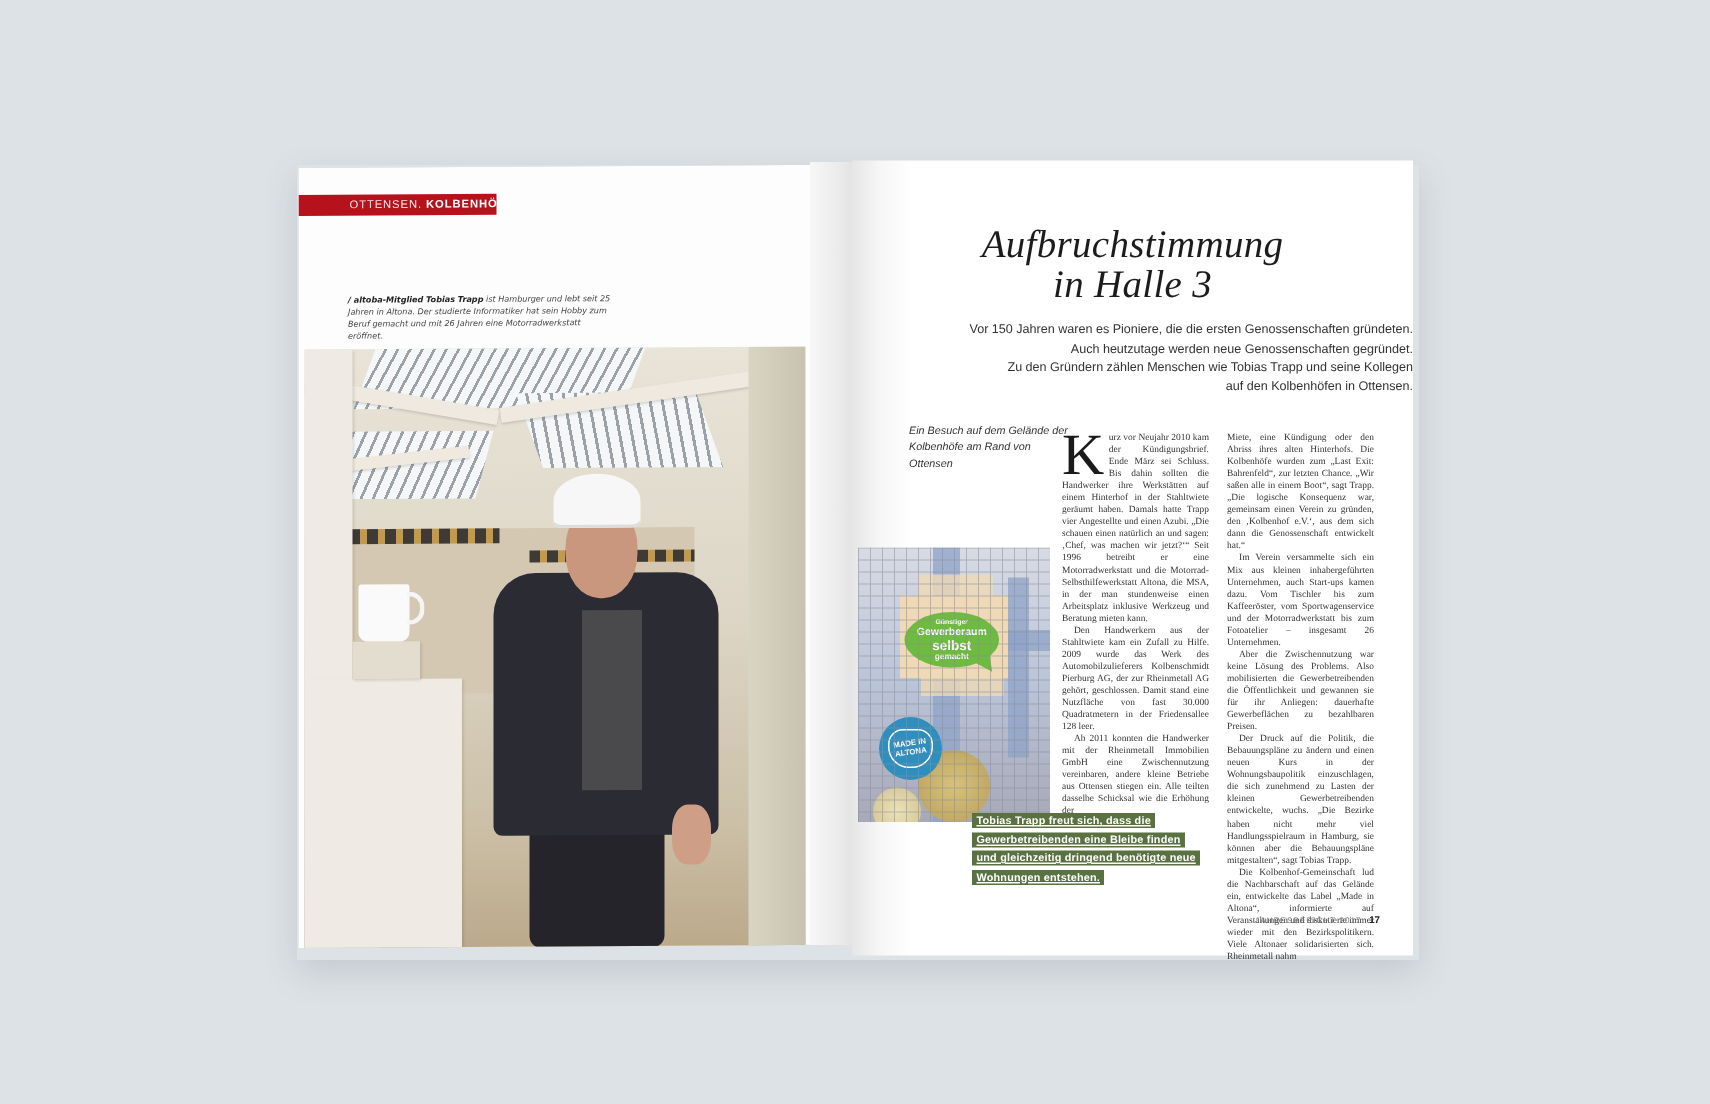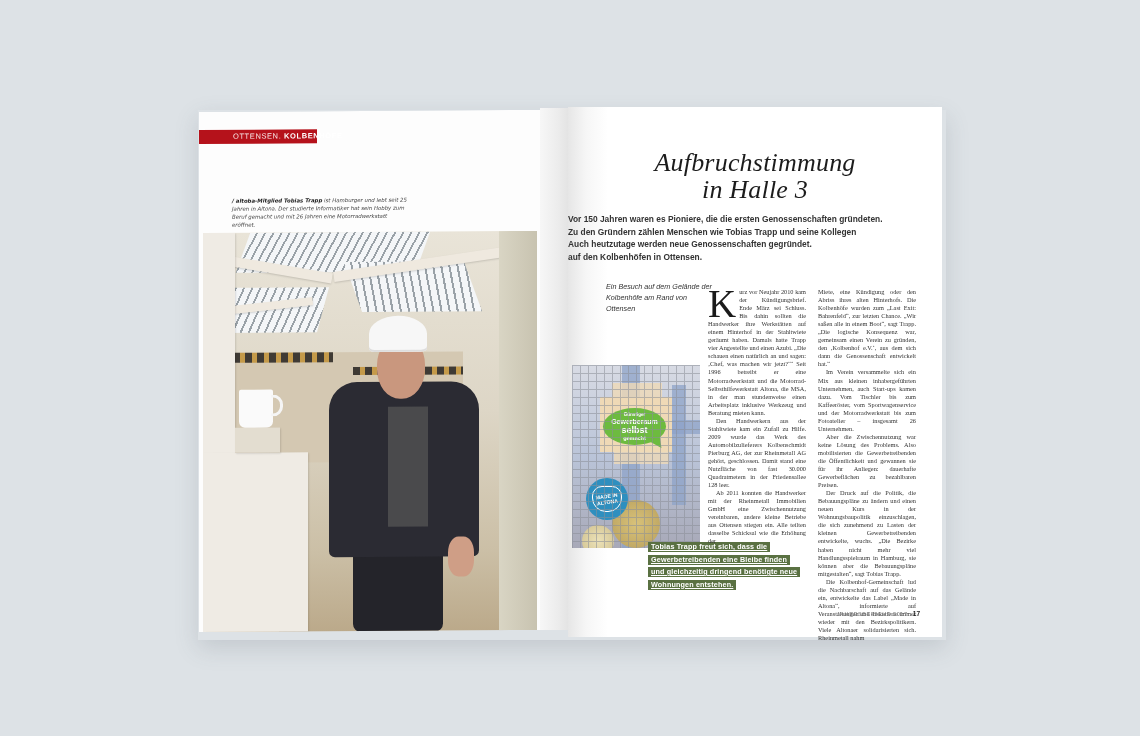--- a/index.html
+++ b/index.html
@@ -8,21 +8,21 @@
 
   .spread-shadow { position: absolute; left: 198px; top: 110px; width: 748px; height: 530px; box-shadow: 0 8px 22px rgba(80,90,100,0.18); }
 
   .page-left { position: absolute; left: 199px; top: 112px; width: 344px; height: 520px; background: #fdfdfd;
     clip-path: polygon(0 0, 100% 0, 100% 100%, 0 100%); transform: skewY(-0.35deg); transform-origin: left top; }
   .page-right { position: absolute; left: 568px; top: 107px; width: 374px; height: 530px;
     background: linear-gradient(to right, #e6e6e6 0px, #f6f6f6 18px, #ffffff 40px, #ffffff 100%); }
   .gutter { position: absolute; left: 540px; top: 108px; width: 30px; height: 522px;
     background: linear-gradient(to right, #f7f7f7, #ececec 60%, #e2e2e2); }
 
-  .section-tag { position: absolute; left: 0px; top: 18px; width: 118px; height: 14px; background: #b5121b;
+  .section-tag { position: absolute; left: 0px; top: 18px; width: 132px; height: 14px; background: #b5121b;
     color: #fff; font-size: 7.5px; letter-spacing: 0.6px; line-height: 14px; padding-left: 34px; white-space: nowrap; }
   .section-tag .light { font-weight: normal; opacity: 0.9; }
   .section-tag .bold { font-weight: bold; }
 
   .caption-left { position: absolute; left: 33px; top: 85px; width: 180px; font-size: 5.4px; line-height: 8px;
     color: #444; font-style: italic; font-family: "DejaVu Sans", sans-serif; }
   .caption-left b { font-weight: bold; color: #222; }
 
   .photo { position: absolute; left: 4px; top: 121px; width: 334px; height: 400px; overflow: hidden;
     background: linear-gradient(to bottom, #e9e4d8 0%, #ddd6c6 45%, #cbbfa6 80%, #bba98a 100%); }
@@ -36,21 +36,21 @@
   .photo .mug-handle { position: absolute; border: 3px solid #f5f5f5; border-left: none; border-radius: 0 10px 10px 0; }
   .person-body { position: absolute; background: #2b2b33; border-radius: 28px 28px 6px 6px; }
   .person-head { position: absolute; background: #c9977e; border-radius: 45% 45% 48% 48%; }
   .person-helmet { position: absolute; background: #f7f7f7; border-radius: 50% 50% 10% 10%; box-shadow: inset 0 -2px 0 #ddd; }
   .person-fleece { position: absolute; background: #4a4a4c; }
   .person-legs { position: absolute; background: #24242a; border-radius: 8px; }
   .person-hand { position: absolute; background: #cf9e86; border-radius: 40%; }
 
   .title { position: absolute; left: 0; width: 100%; top: 42px; text-align: center; font-family: "Liberation Serif", serif;
     font-size: 26px; line-height: 27px; color: #1c1c1c; letter-spacing: 0.2px; font-style: italic; }
-  .lead { position: absolute; left: 0; width: 100%; top: 106px; text-align: left; font-size: 8.4px; line-height: 12.6px; color: #333; font-weight: bold; }
+  .lead { position: absolute; left: 0; width: 100%; top: 106px; text-align: right; font-size: 8.4px; line-height: 12.6px; color: #333; }
 
   .subhead { position: absolute; left: 38px; top: 174px; width: 110px; font-size: 7.2px; line-height: 11px; color: #333; font-style: italic; }
 
   .inset-photo { position: absolute; left: 4px; top: 258px; width: 128px; height: 183px; overflow: hidden;
     background: linear-gradient(to bottom, #d8dbe4, #bac4d8 50%, #a8a9b8); }
   .inset-photo .grid { position: absolute; inset: 0;
     background-image: linear-gradient(#8b8f98 1px, transparent 1px), linear-gradient(90deg, #8b8f98 1px, transparent 1px);
     background-size: 8px 8px; opacity: 0.55; }
   .inset-photo .pipe { position: absolute; background: #8da3c8; opacity: 0.75; }
   .inset-photo .paper { position: absolute; background: #efd9b6; }
@@ -126,22 +126,22 @@
 <div class="gutter"></div>
 
 <div class="page-right">
   <div class="title">
     <div>Aufbruchstimmung</div>
     <div>in Halle 3</div>
   </div>
 
   <div class="lead">
     <div>Vor 150 Jahren waren es Pioniere, die die ersten Genossenschaften gründeten.</div>
+    <div>Auch heutzutage werden neue Genossenschaften gegründet.</div>
     <div>Zu den Gründern zählen Menschen wie Tobias Trapp und seine Kollegen</div>
-    <div>Auch heutzutage werden neue Genossenschaften gegründet.</div>
     <div>auf den Kolbenhöfen in Ottensen.</div>
   </div>
 
   <div class="subhead">Ein Besuch auf dem Gelände der Kolbenhöfe am Rand von Ottensen</div>
 
   <div class="inset-photo">
     <div class="pipe" style="left:50px;top:0;width:18px;height:183px;"></div>
     <div class="pipe" style="left:60px;top:55px;width:70px;height:14px;"></div>
     <div class="pipe" style="left:100px;top:20px;width:14px;height:120px;"></div>
     <div class="paper" style="left:28px;top:32px;width:72px;height:55px;"></div>

